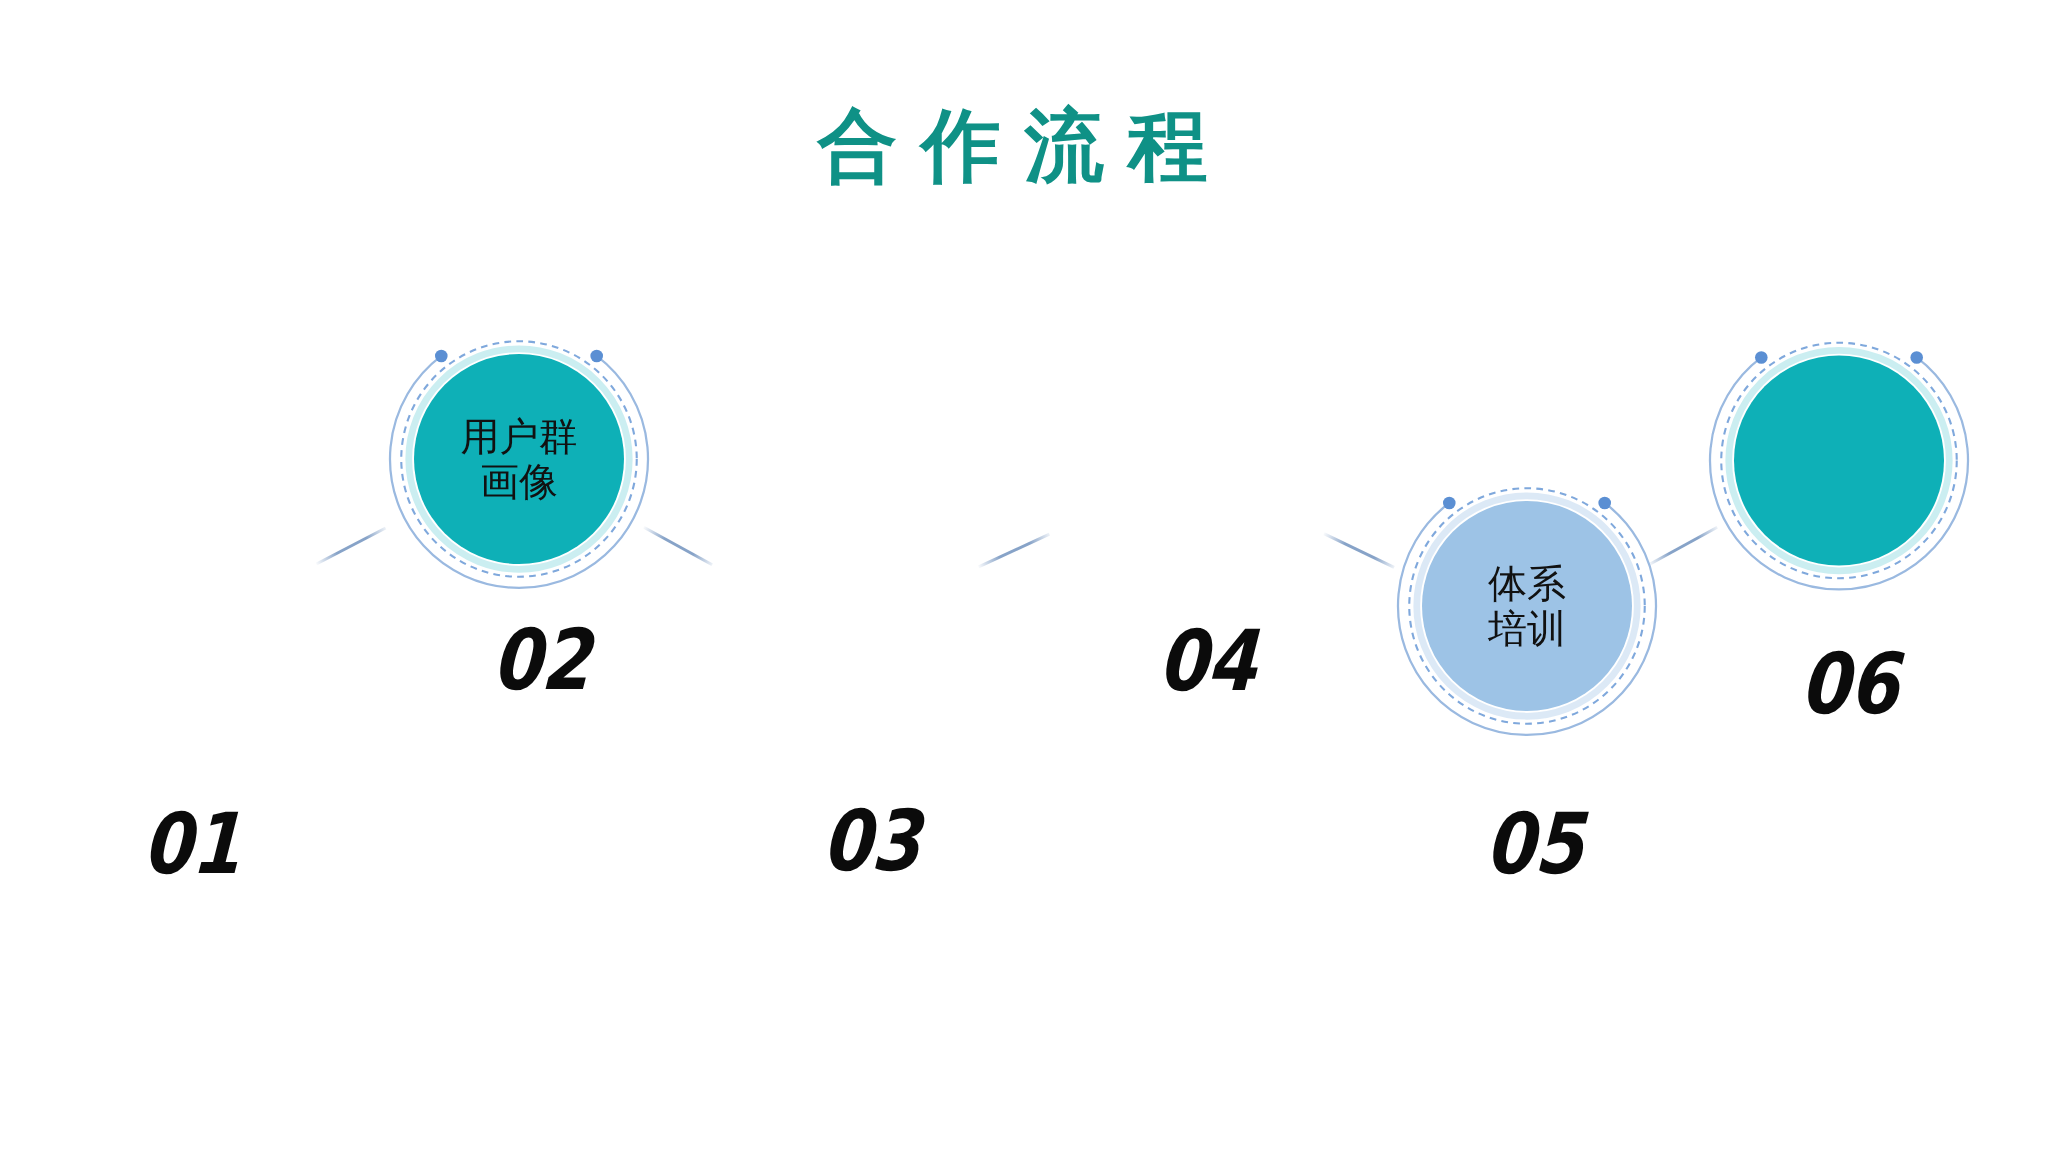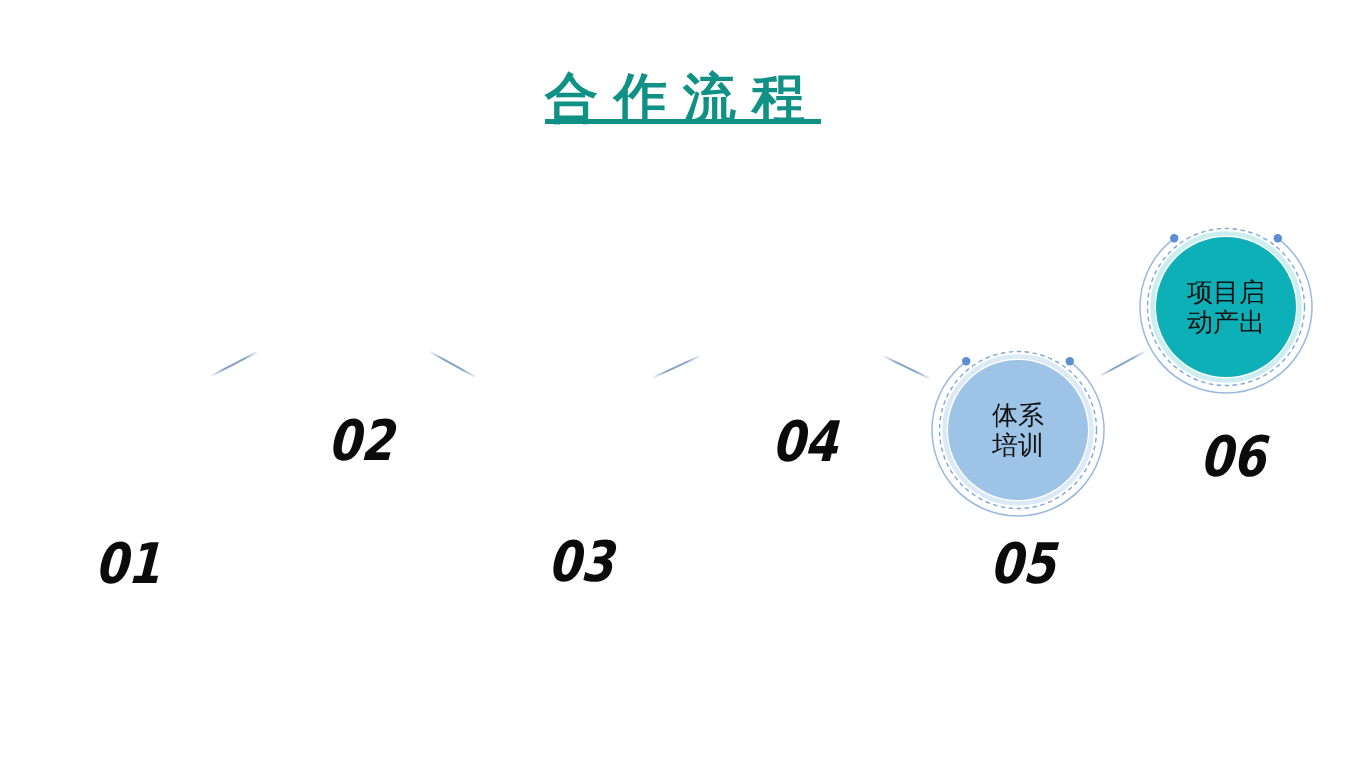--- a/index.html
+++ b/index.html
@@ -4,21 +4,21 @@
 <style>
   html,body { margin:0; padding:0; background:#e8e8e8; }
   .slide {
     position:relative; width:1366px; height:768px;
     background:var(--background,#fff); overflow:hidden;
     font-family:"Liberation Sans", sans-serif;
   }
   .title {
     position:absolute; top:70px; left:0; width:100%; margin:0;
     text-align:center; font-size:53px; line-height:56px; font-weight:bold;
-    letter-spacing:16px; color:var(--title-color,#0F9186);text-decoration:underline;
+    letter-spacing:16px; color:var(--title-color,#0F9186);
   }
   .node { position:absolute; width:200px; height:200px; }
   .node svg { position:absolute; left:0; top:0; }
   .arc  { fill:none; stroke:var(--arc-line,#9AB9E0); stroke-width:1.5; }
   .dashring { fill:none; stroke:var(--ring-dash,#7FA8DC); stroke-width:1.4; stroke-dasharray:4.5 3.5; }
   .dot  { fill:var(--dot,#5B8FD3); }
   .glow { fill:none; stroke-width:4.5; opacity:0.85; }
   .label {
     position:absolute; left:50%; top:50%; transform:translate(-50%,-50%);
     text-align:center; white-space:nowrap;
@@ -45,24 +45,38 @@
 
   <h1 class="title">合作流程</h1>
 
   <div class="connector" style="left:208px; top:363px; transform:rotate(-27.5deg);"></div>
   <div class="connector" style="left:426px; top:363px; transform:rotate(28.8deg);"></div>
   <div class="connector" style="left:650px; top:366px; transform:rotate(-24.7deg);"></div>
   <div class="connector" style="left:880px; top:366px; transform:rotate(25.8deg);"></div>
   <div class="connector" style="left:1096px; top:363px; transform:rotate(-28.7deg);"></div>
 
 
+  <div class="node" style="left:246px; top:206px;">
+    <svg width="200" height="200" viewBox="0 0 200 200">
+      <path class="arc" d="M 48.2 31.3 A 86 86 0 1 0 151.8 31.3"></path>
+      <circle class="dashring" cx="100" cy="100" r="78.5"></circle>
+      <circle class="glow" cx="100" cy="100" r="73.5" stroke="#C2EBEE"></circle>
+      <circle cx="100" cy="100" r="70" fill="#0EB0B7"></circle>
+      <circle class="dot" cx="48.2" cy="31.3" r="4.2"></circle>
+      <circle class="dot" cx="151.8" cy="31.3" r="4.2"></circle>
+    </svg>
+    <div class="label">
+      <span class="line">用户群</span>
+      <span class="line">画像</span>
+    </div>
+  </div>
 
 
 
-  <div class="node" style="left:918px; top:330px;">
+  <div class="node" style="left:918px; top:304px;">
     <svg width="200" height="200" viewBox="0 0 200 200">
       <path class="arc" d="M 48.2 31.3 A 86 86 0 1 0 151.8 31.3"></path>
       <circle class="dashring" cx="100" cy="100" r="78.5"></circle>
       <circle class="glow" cx="100" cy="100" r="73.5" stroke="#D6E5F5"></circle>
       <circle cx="100" cy="100" r="70" fill="#9DC3E6"></circle>
       <circle class="dot" cx="48.2" cy="31.3" r="4.2"></circle>
       <circle class="dot" cx="151.8" cy="31.3" r="4.2"></circle>
     </svg>
     <div class="label">
       <span class="line">体系</span>
@@ -72,24 +86,20 @@
 
   <div class="node" style="left:1126px; top:207px;">
     <svg width="200" height="200" viewBox="0 0 200 200">
       <path class="arc" d="M 48.2 31.3 A 86 86 0 1 0 151.8 31.3"></path>
       <circle class="dashring" cx="100" cy="100" r="78.5"></circle>
       <circle class="glow" cx="100" cy="100" r="73.5" stroke="#C2EBEE"></circle>
       <circle cx="100" cy="100" r="70" fill="#0EB0B7"></circle>
       <circle class="dot" cx="48.2" cy="31.3" r="4.2"></circle>
       <circle class="dot" cx="151.8" cy="31.3" r="4.2"></circle>
     </svg>
-    <div class="label">
-      <span class="line">项目启</span>
-      <span class="line">动产出</span>
-    </div>
   </div>
 
   <div class="num" style="left:132px;  top:564px;">01</div>
   <div class="num" style="left:365px;  top:441px;">02</div>
   <div class="num" style="left:585px;  top:562px;">03</div>
   <div class="num" style="left:809px;  top:442px;">04</div>
   <div class="num" style="left:1027px; top:564px;">05</div>
   <div class="num" style="left:1237px; top:457px;">06</div>
 
 </div>

